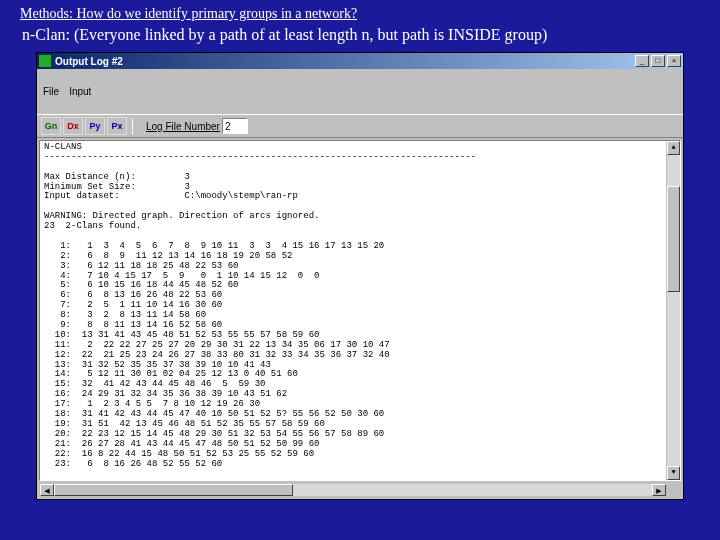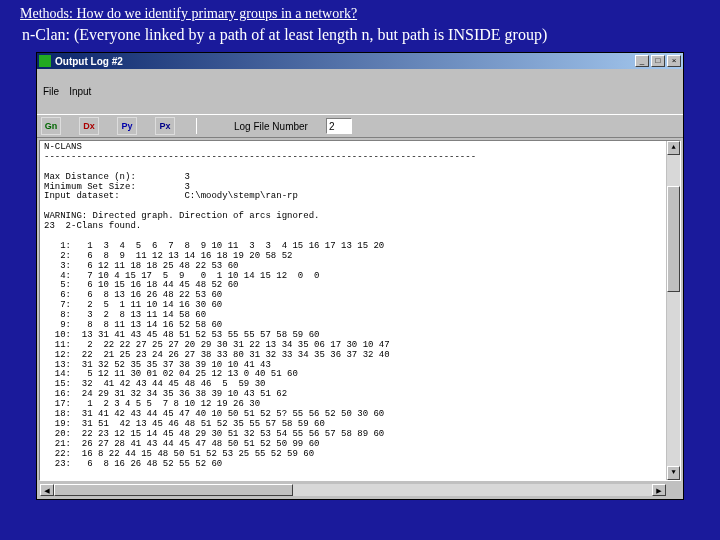--- a/index.html
+++ b/index.html
@@ -65,38 +65,38 @@
     gap: 10px;
     padding: 17px 6px;
     font-size: 10px;
     color: #000;
     background: #c0c0c0;
   }
   .toolbar {
     display: flex;
     align-items: center;
     padding: 2px 4px;
-    gap: 18px;
+    gap: 2px;
     background: #c0c0c0;
     border-top: 1px solid #fff;
     border-bottom: 1px solid #808080;
   }
   .tb-btn {
     width: 20px; height: 18px;
     border: 1px solid #ddd;
     background: #c0c0c0;
     display: flex; align-items: center; justify-content: center;
     font-size: 9px; font-weight: bold;
     cursor: pointer;
   }
   .tb-sep {
     width: 1px; height: 16px; background: #808080; margin: 0 3px;
     border-right: 1px solid #fff;
   }
-  .tb-label { font-size: 10px; color: #000; margin-left: 16px; }
+  .tb-label { font-size: 10px; color: #000; margin-left: 8px; text-decoration: underline; }
   .tb-input {
     height: 16px; border: 1px solid #808080;
     border-right-color:#fff; border-bottom-color:#fff;
     background:#fff; width: 26px; font-size:10px; padding:0 2px;
   }
   .content-wrap {
     flex: 1;
     display: flex;
     margin: 2px;
     border: 1px solid #808080;

